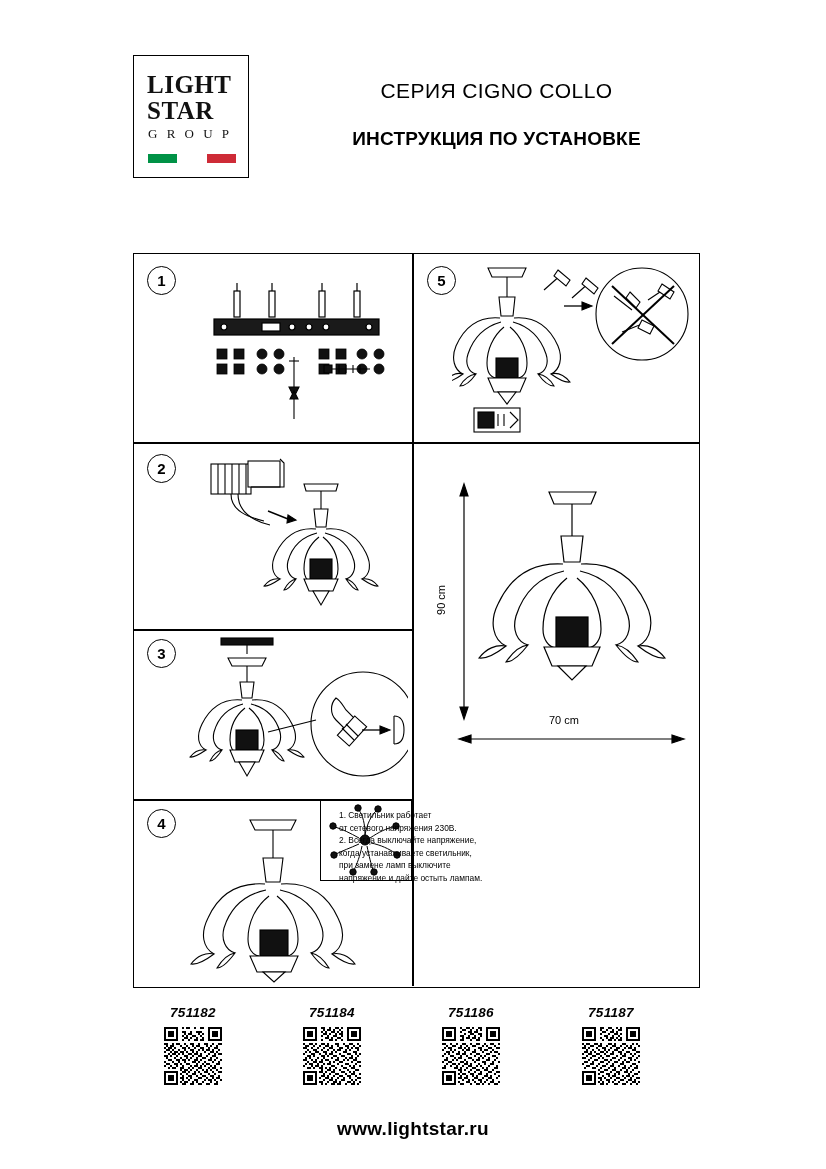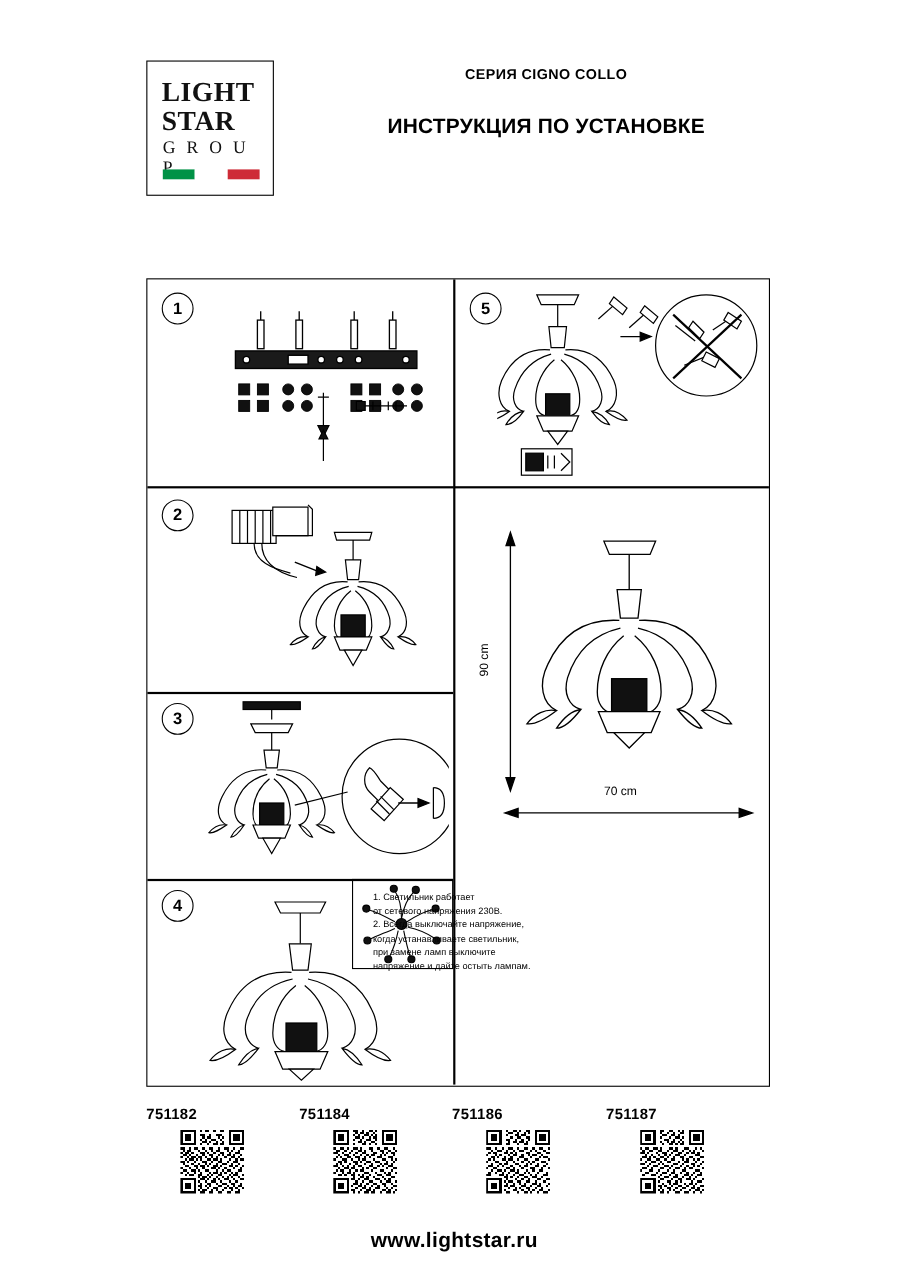--- a/index.html
+++ b/index.html
@@ -46,21 +46,21 @@
     font-weight: bold;
     font-size: 25px;
     line-height: 26px;
     letter-spacing: 0.5px;
     color: #111;
     padding-left: 7px;
   }
   .logo-word.l1 { padding-top: 10px; }
   .logo-group {
     font-family: "Liberation Serif", serif;
-    font-size: 16px;
+    font-size: 13px;
     letter-spacing: 3px;
     padding-left: 8px;
     padding-top: 2px;
     color: #111;
   }
   .flag {
     position: absolute;
     left: 8px; top: 92px;
     width: 88px; height: 9px;
     display: flex;
@@ -70,24 +70,25 @@
   .flag .w { background: #ffffff; }
   .flag .r { background: #ce2b37; }
 
   .title-block {
     position: absolute;
     left: 160px; top: 0;
     width: 407px;
     text-align: center;
   }
   .t-series, .t-art {
-    font-size: 13px;
-    font-weight: bold;
+    font-size: 21px;
+    font-weight: normal;
     letter-spacing: 0.4px;
     line-height: 25px;
+    margin-top: 23px;
   }
   .t-inst {
     margin-top: 22px;
     font-size: 19px;
     font-weight: bold;
     line-height: 27px;
     letter-spacing: 0.2px;
   }
 
   
@@ -139,20 +140,22 @@
 
   
   .qr-row {
     position: absolute;
     left: 133px; top: 1005px;
     width: 567px; height: 105px;
   }
   .qr-item {
     position: absolute;
     width: 120px;
+    text-align: center;
+    font-style: italic;
   }
   .qr-code-label {
     font-size: 13.5px;
     font-weight: bold;
     letter-spacing: 0.3px;
     margin-bottom: 7px;
   }
   .qr-img {
     width: 58px; height: 58px;
     margin: 0 auto;

